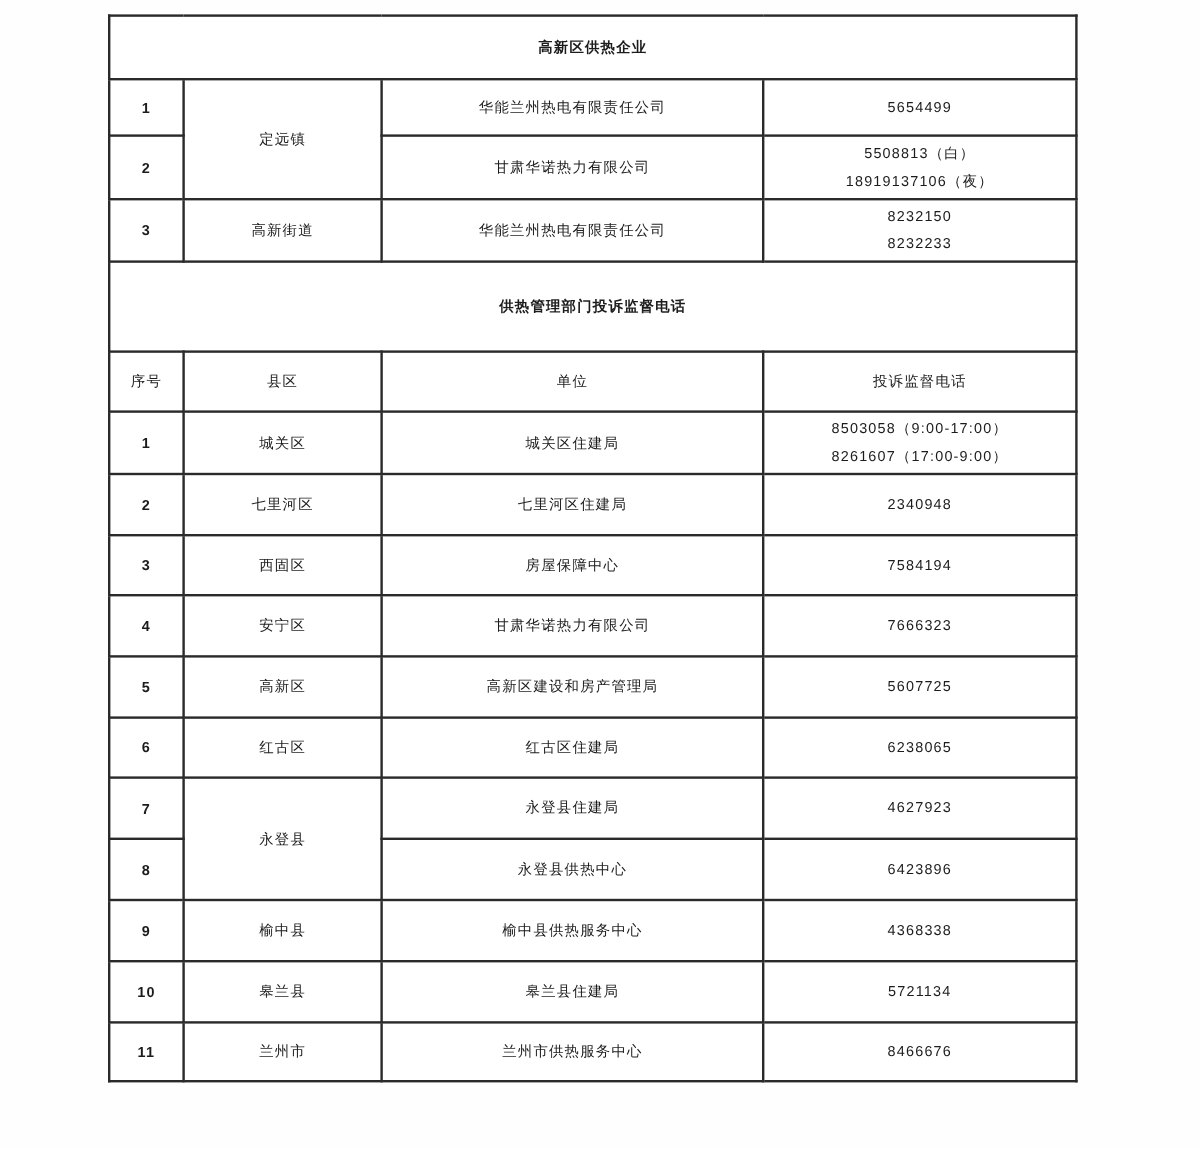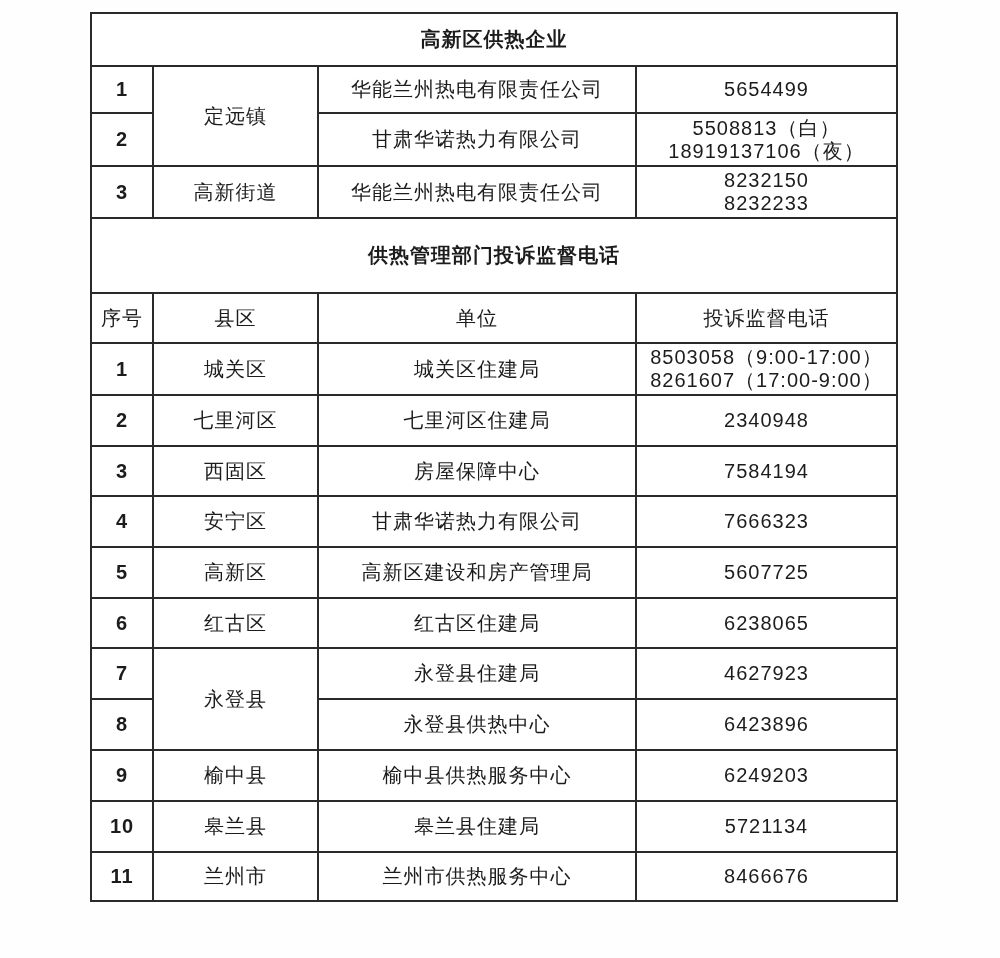--- a/index.html
+++ b/index.html
@@ -27,21 +27,21 @@
     width: 806px;
     border-collapse: collapse;
     table-layout: fixed;
     background: #ffffff;
   }
   table.doc-table td {
     border: 2px solid #2a2a2a;
     text-align: center;
     vertical-align: middle;
     padding: 2px 4px;
-    font-size: 20px;
+    font-size: 12px;
     letter-spacing: 1px;
     overflow: hidden;
   }
   td.sec1-title {
     font-size: 20px;
     font-weight: bold;
     letter-spacing: 2px;
   }
   td.sec2-title {
     font-family: "Liberation Serif", "DejaVu Serif", serif;
@@ -185,21 +185,21 @@
       <td>永登县供热中心</td>
       <td class="phone-cell">
         <div class="phone-line">6423896</div>
       </td>
     </tr>
     <tr style="height:51px">
       <td class="num-cell">9</td>
       <td>榆中县</td>
       <td>榆中县供热服务中心</td>
       <td class="phone-cell">
-        <div class="phone-line">6249203</div>
+        <div class="phone-line">4368338</div>
       </td>
     </tr>
     <tr style="height:51px">
       <td class="num-cell">10</td>
       <td>皋兰县</td>
       <td>皋兰县住建局</td>
       <td class="phone-cell">
         <div class="phone-line">5721134</div>
       </td>
     </tr>

